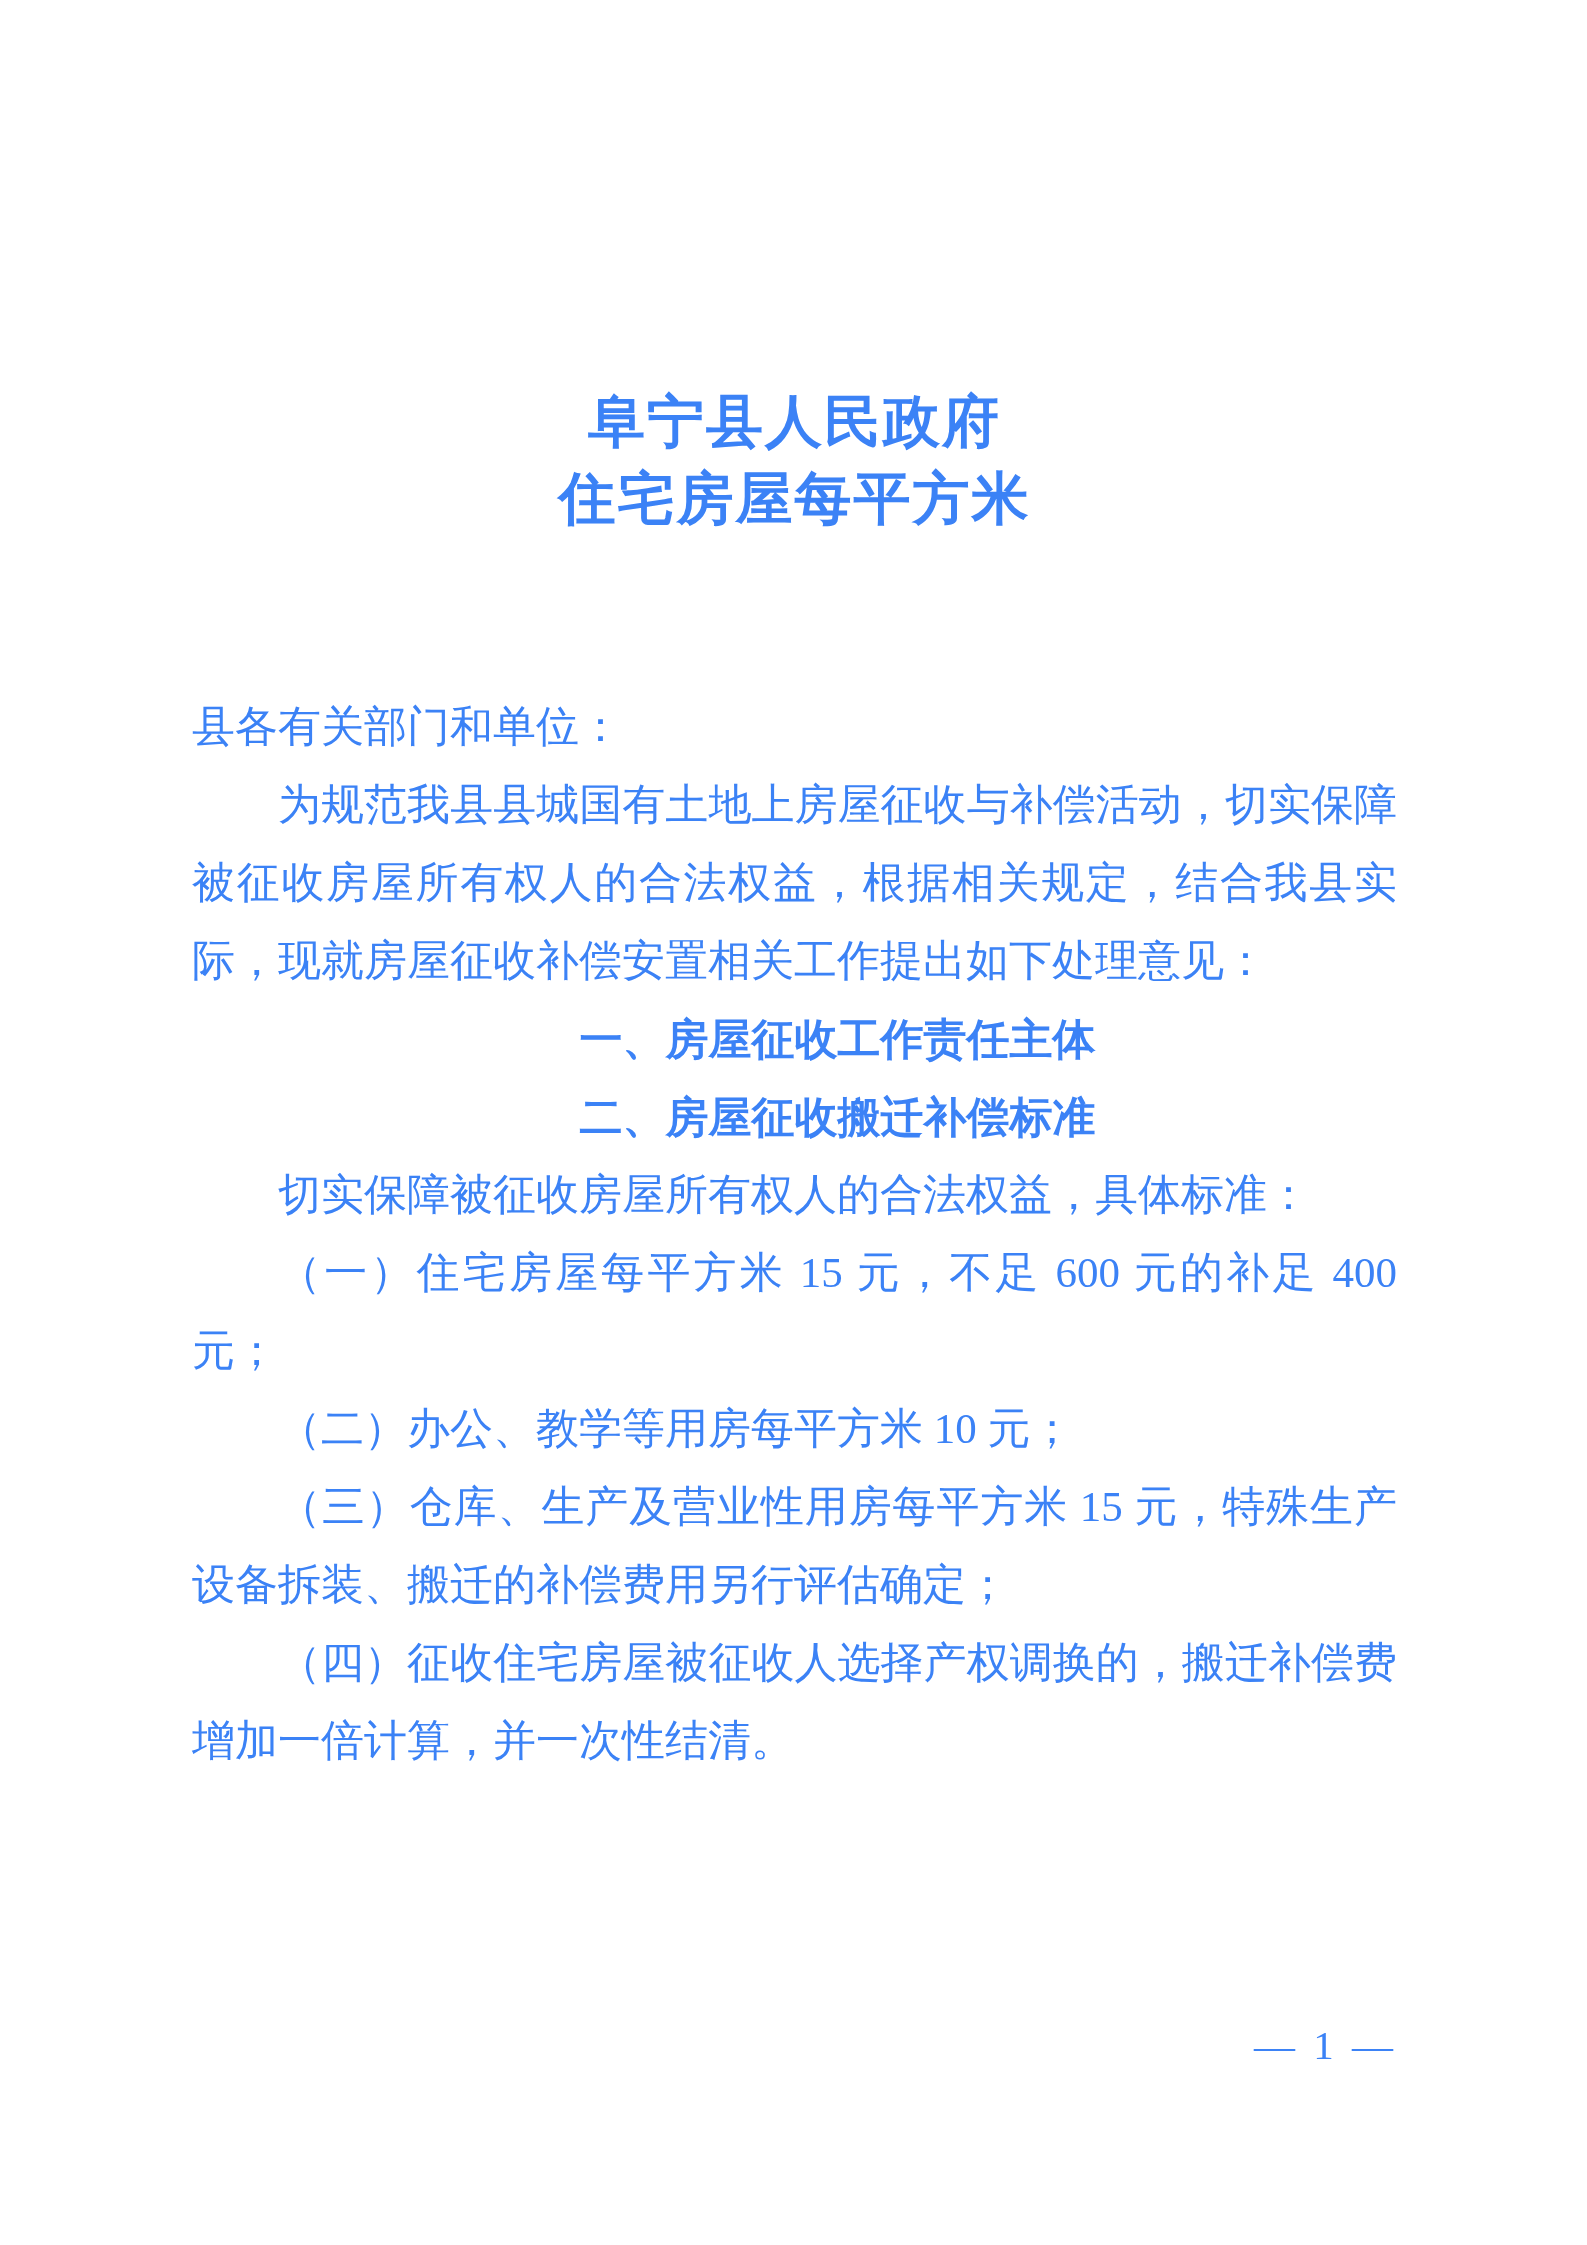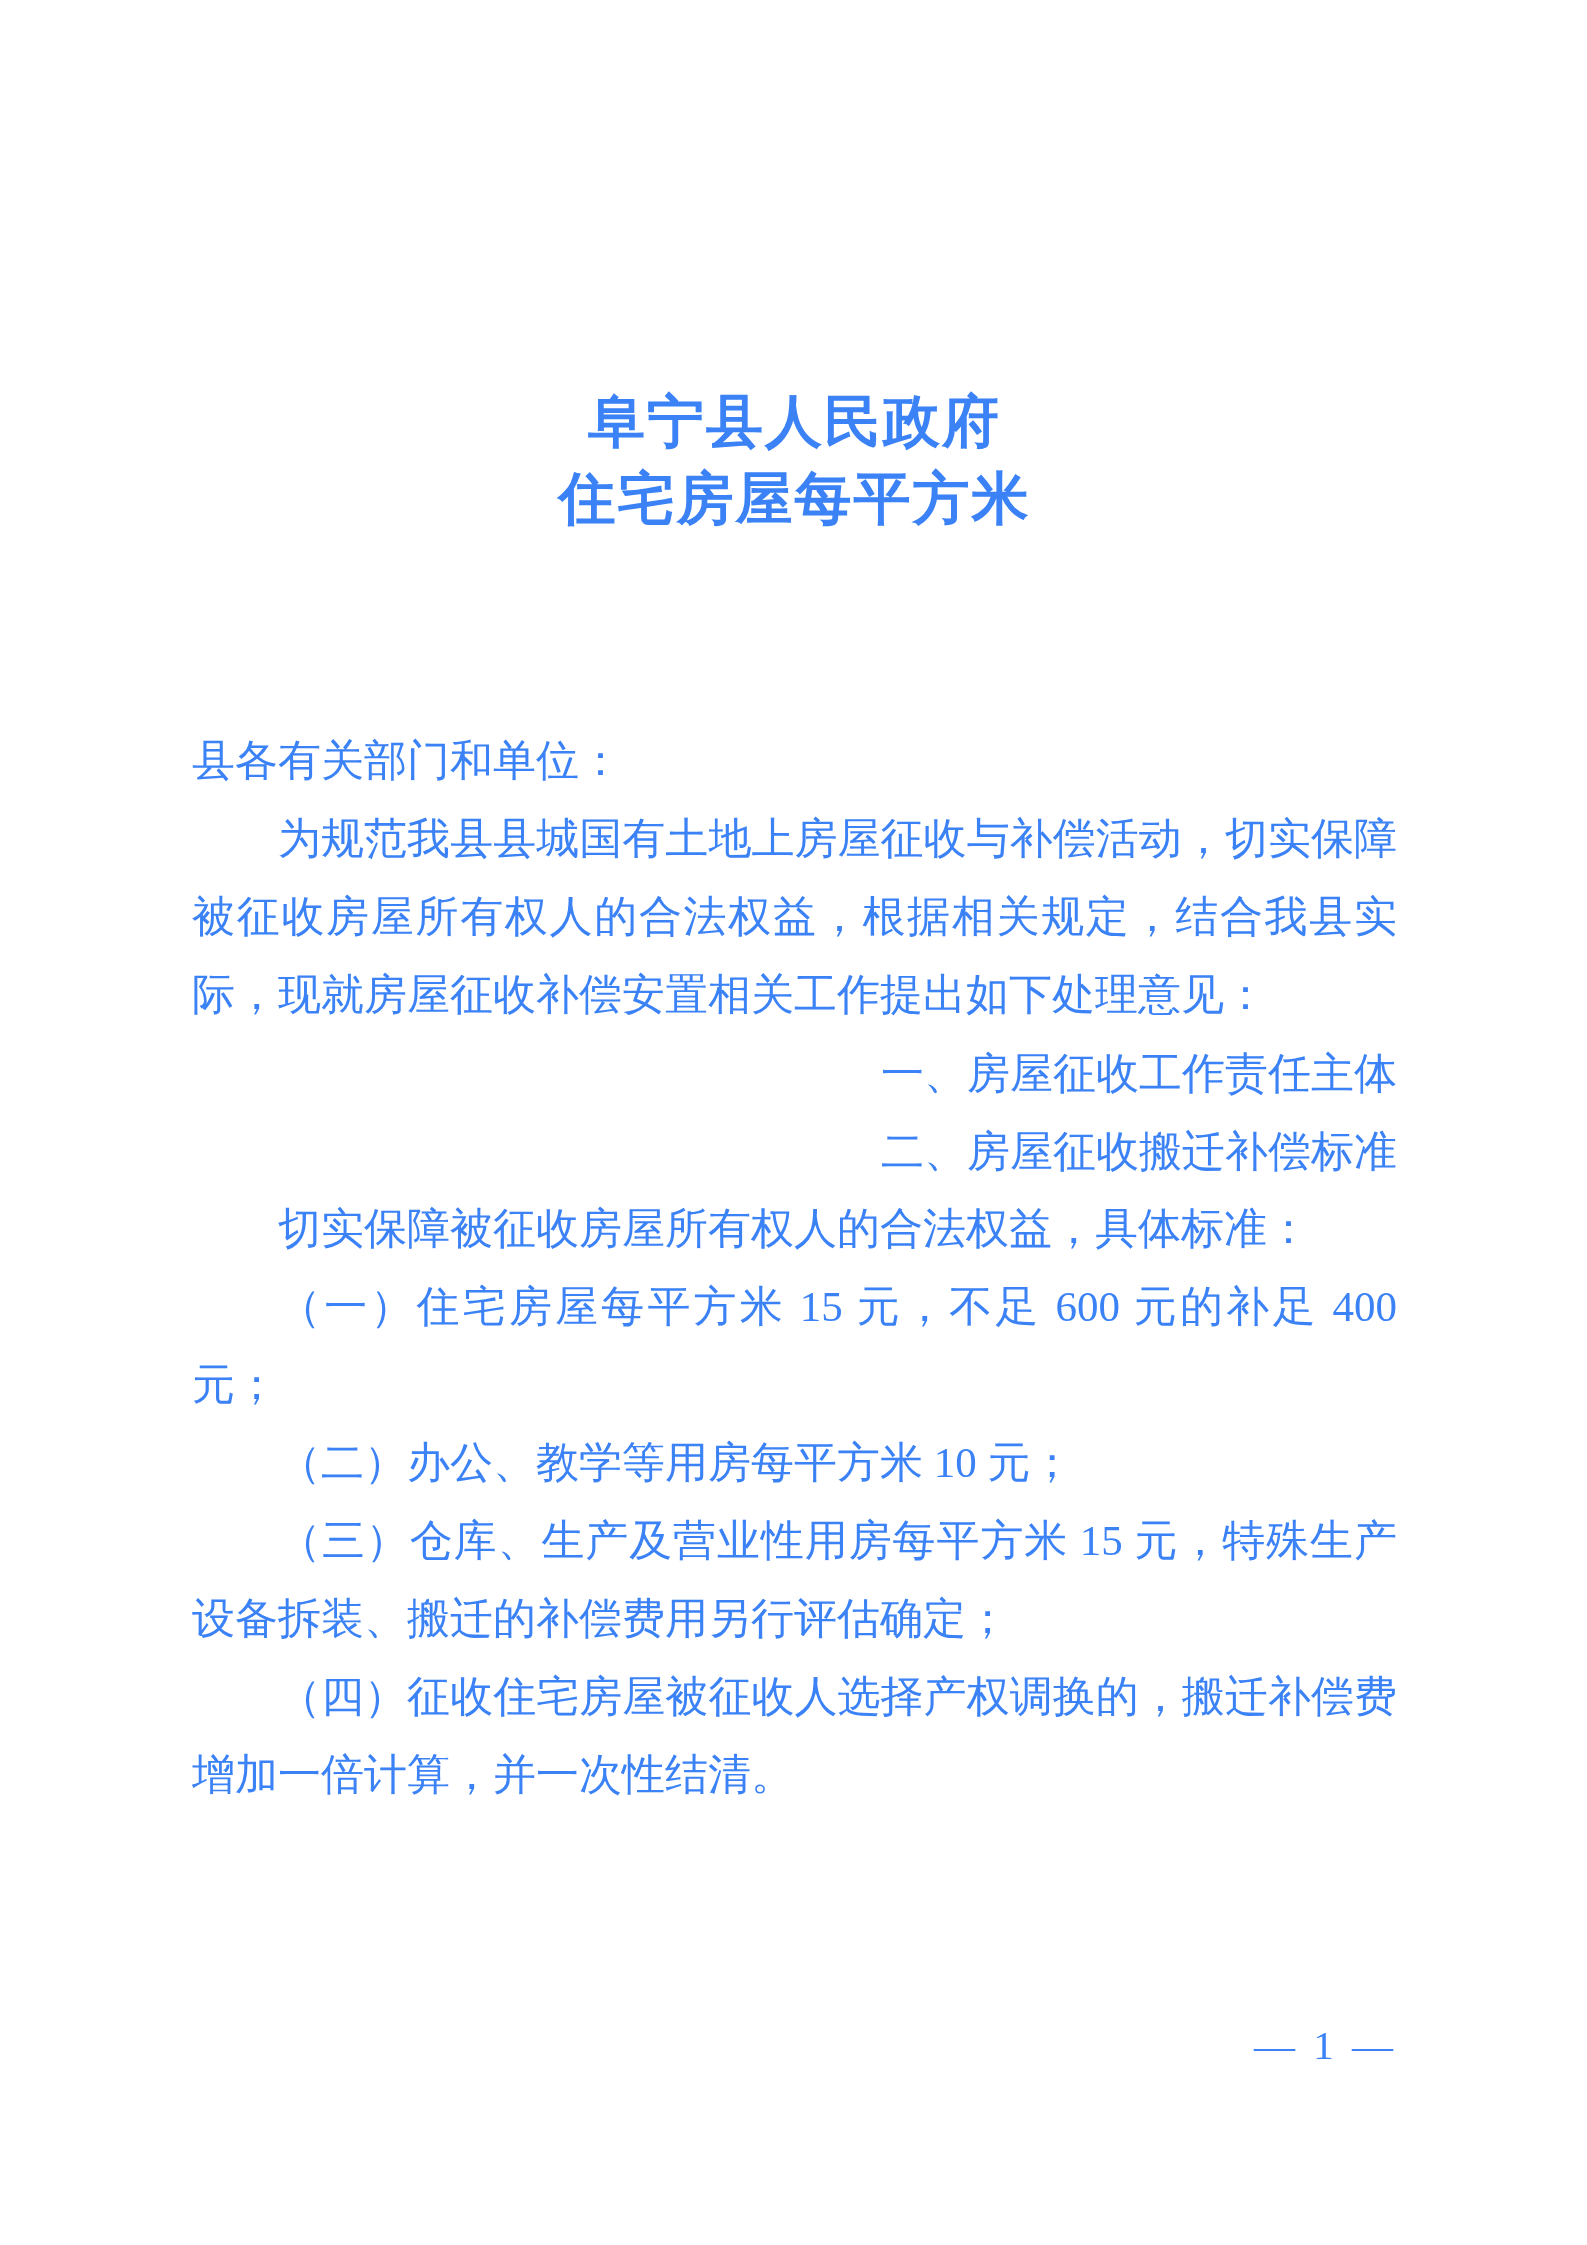--- a/index.html
+++ b/index.html
@@ -25,44 +25,44 @@
     font-family: "Liberation Serif", "DejaVu Serif", serif;
     font-weight: 700;
     font-size: 57px;
     line-height: 77px;
     letter-spacing: 2px;
     white-space: nowrap;
   }
   .title-line { display: block; }
   .body-block {
     position: absolute;
-    top: 722px;
+    top: 688px;
     left: 192px;
     width: 1205px;
     font-size: 43px;
     line-height: 78px;
     text-align: justify;
     text-justify: inter-character;
   }
   .body-block p {
     margin: 0;
     padding: 0;
   }
   .salutation {
     text-indent: 0;
     text-align: left;
   }
   .para {
     text-indent: 86px;
   }
   .section-heading {
     text-indent: 86px;
-    font-weight: 400;
+    font-weight: 700;
     font-family: "Liberation Sans", "DejaVu Sans", sans-serif;
-    text-align: right;
+    text-align: center;
   }
   .page-number {
     position: absolute;
     top: 2020px;
     right: 190px;
     font-size: 41px;
     line-height: 50px;
     font-family: "Liberation Serif", "DejaVu Serif", serif;
     letter-spacing: 4px;
     text-align: right;

